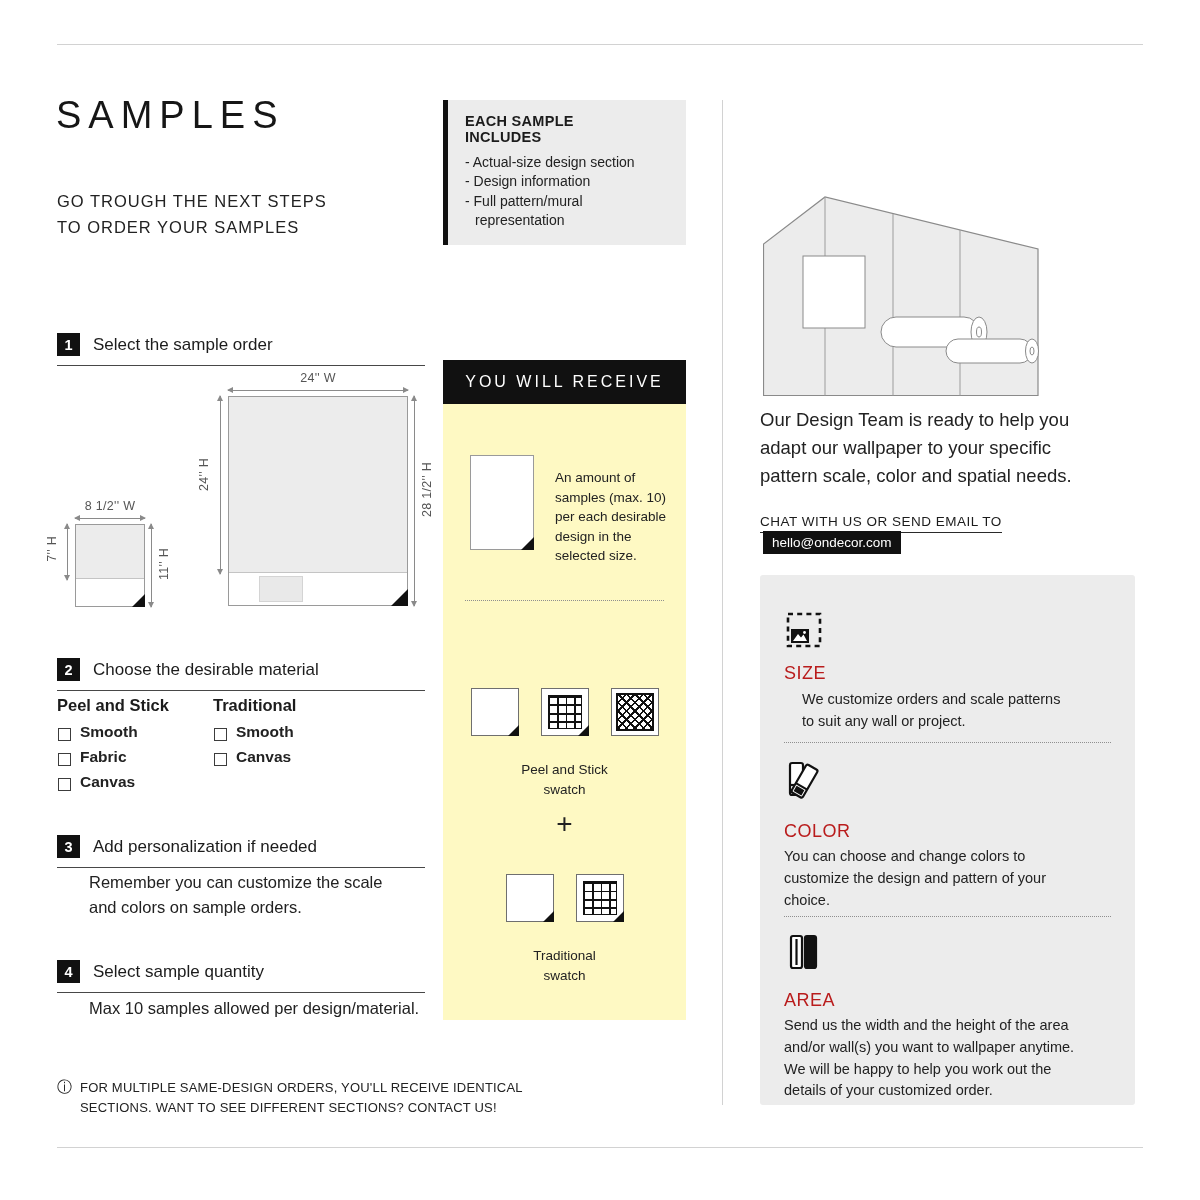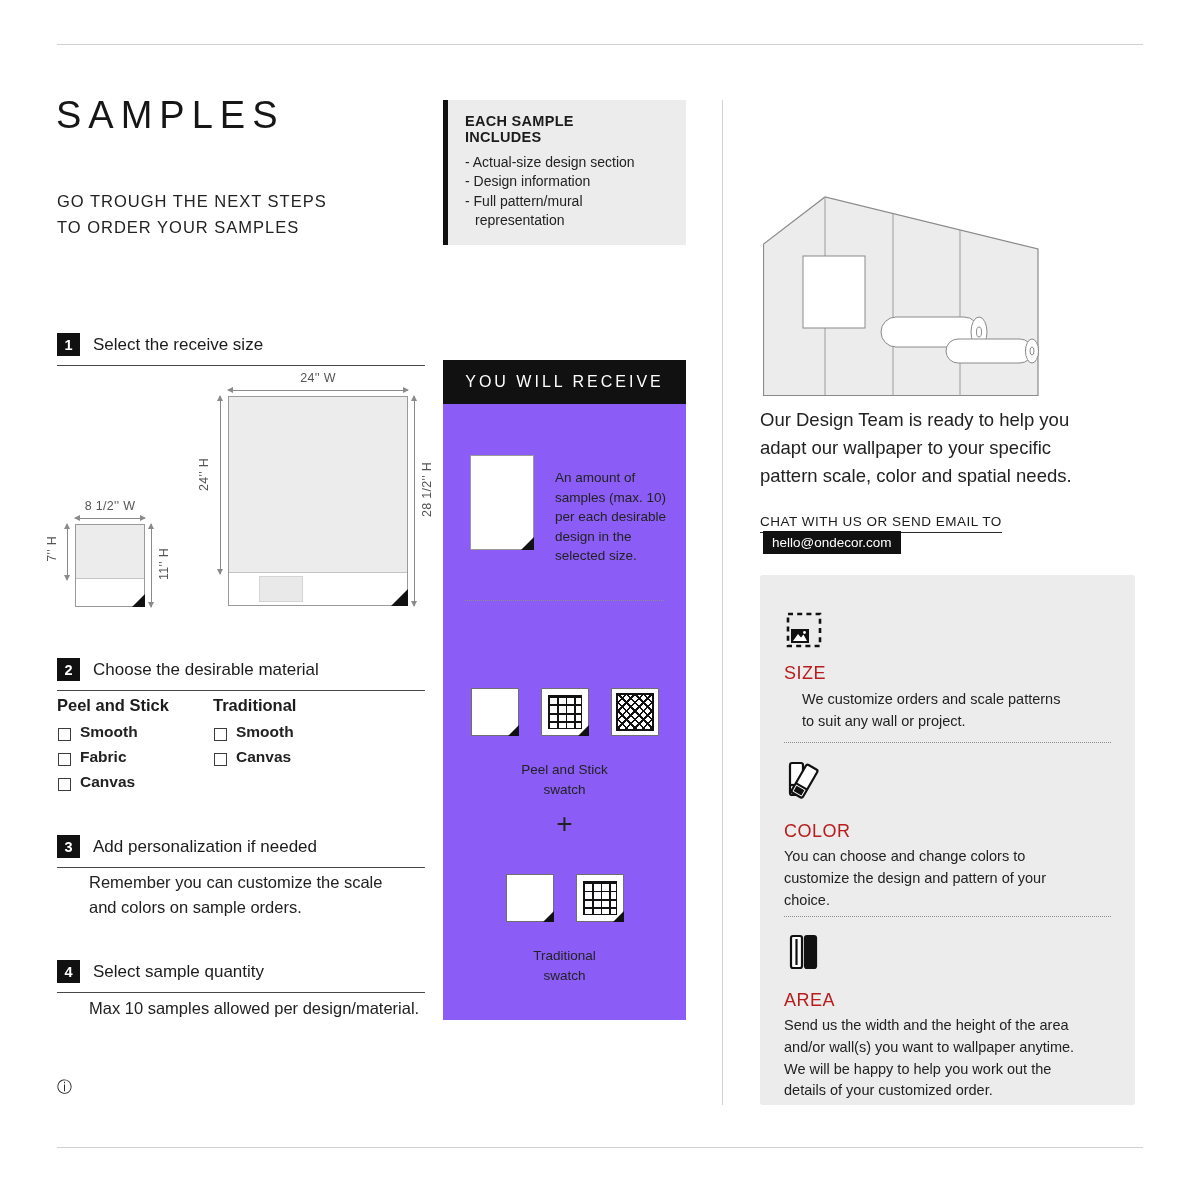--- a/index.html
+++ b/index.html
@@ -41,21 +41,21 @@
                border-width:0 0 17px 17px;border-color:transparent transparent #111 transparent;}
   .fold-sm::after{content:"";position:absolute;right:-1px;bottom:-1px;width:0;height:0;border-style:solid;
                border-width:0 0 11px 11px;border-color:transparent transparent #111 transparent;}
   .mat-title{font-size:16.5px;font-weight:700;}
   .opt{display:flex;align-items:flex-end;font-size:15.5px;margin-bottom:7px;color:#222;font-weight:bold;}
   .cb{display:inline-block;width:11px;height:11px;border:1.5px solid #3c3c3c;margin-right:9px;flex:0 0 auto;background:#fff;}
   .note{font-size:16.5px;line-height:1.5;color:#222;margin-left:32px;}
   .footer-note{display:flex;gap:8px;align-items:flex-start;}
   .footer-text{font-size:13px;letter-spacing:.2px;line-height:1.5;color:#222;}
   .info-i{font-size:15px;line-height:1.2;color:#222;}
-  .panel{position:absolute;background:#8b5cf6;text-decoration:underline;}
+  .panel{position:absolute;background:#fef9c3;text-decoration:underline;}
   .panel-header{position:absolute;left:0;right:0;top:0;height:44px;background:#111;color:#fff;
                 font-size:16px;letter-spacing:3px;display:flex;align-items:center;justify-content:center;}
   .paper{position:absolute;background:#fff;border:1px solid #9a9a9a;box-sizing:border-box;}
   .small-text{font-size:13.5px;line-height:1.45;color:#222;}
   .center{text-align:center;}
   .dotted{border-top:1px dotted #8f8f8f;}
   .swatch-row{position:absolute;display:flex;justify-content:center;gap:22px;width:243px;}
   .swatch{width:48px;height:48px;background:#fff;border:1px solid #6f6f6f;position:relative;box-sizing:border-box;}
   .grid-fill{position:absolute;inset:6px;border:1.5px solid #111;
     background-image:repeating-linear-gradient(to right,#111 0 1.5px,transparent 1.5px 8.5px),
@@ -86,21 +86,21 @@
 
   <div class="abs includes-box" style="left:443px;top:100px;width:243px;">
     <div class="includes-title">EACH SAMPLE INCLUDES</div>
     <div class="includes-item">Actual-size design section</div>
     <div class="includes-item">Design information</div>
     <div class="includes-item">Full pattern/mural representation</div>
   </div>
 
   <div class="abs step" style="left:57px;top:333px;width:368px;">
     <div class="step-num">1</div>
-    <div class="step-label">Select the receive size</div>
+    <div class="step-label">Select the sample order</div>
   </div>
 
   <div class="abs dimtext center" style="left:228px;top:371px;width:180px;">24'' W</div>
   <div class="dim-h" style="left:228px;top:390px;width:180px;"></div>
   <div class="sample-rect fold-lg" style="left:228px;top:396px;width:180px;height:210px;">
     <div class="strip" style="height:32px;">
       <div class="strip-inner"></div>
     </div>
   </div>
   <div class="dim-v" style="left:220px;top:396px;height:178px;"></div>
@@ -159,20 +159,22 @@
 and colors on sample orders.</div>
 
   <div class="abs step" style="left:57px;top:960px;width:368px;">
     <div class="step-num">4</div>
     <div class="step-label">Select sample quantity</div>
   </div>
   <div class="abs note" style="left:57px;top:996px;width:400px;">Max 10 samples allowed per design/material.</div>
 
   <div class="abs footer-note" style="left:57px;top:1078px;width:500px;">
     <span class="info-i">ⓘ</span>
+    <span class="footer-text pre">FOR MULTIPLE SAME-DESIGN ORDERS, YOU'LL RECEIVE IDENTICAL
+SECTIONS. WANT TO SEE DIFFERENT SECTIONS? CONTACT US!</span>
   </div>
 
   <div class="panel" style="left:443px;top:360px;width:243px;height:660px;">
     <div class="panel-header">YOU WILL RECEIVE</div>
 
     <div class="paper fold" style="left:27px;top:95px;width:64px;height:95px;"></div>
     <div class="abs small-text" style="left:112px;top:108px;width:122px;">An amount of samples (max. 10) per each desirable design in the selected size.</div>
 
     <div class="abs dotted" style="left:22px;top:240px;width:199px;"></div>
 

